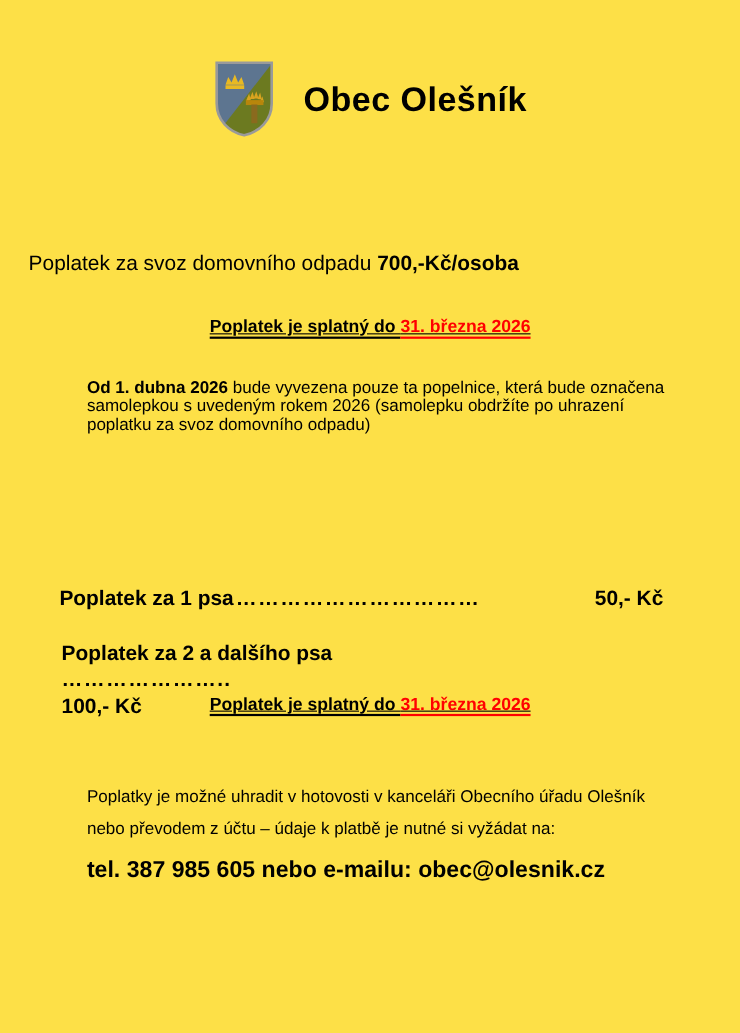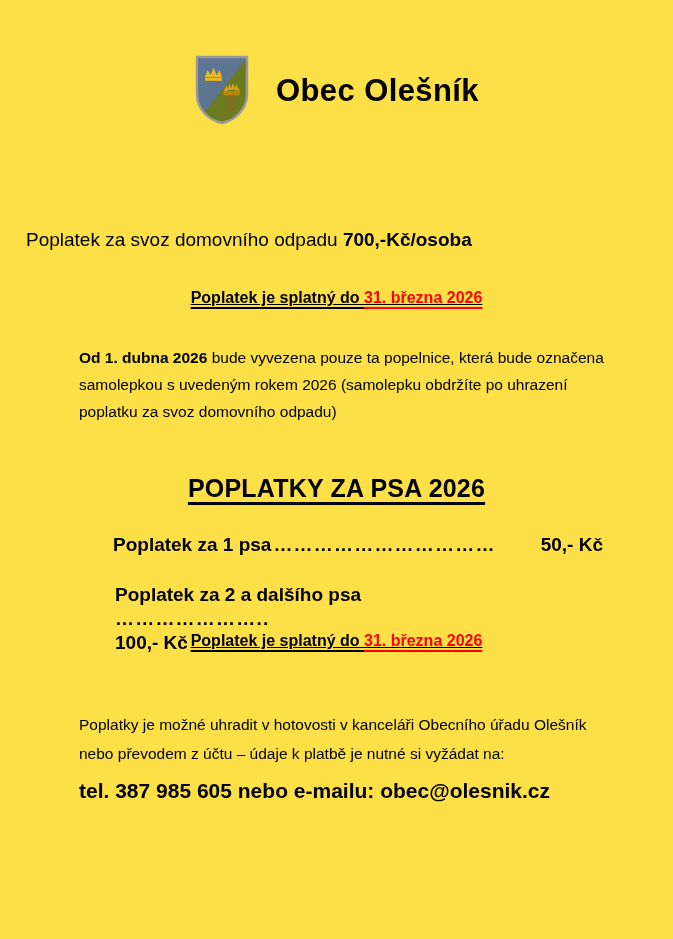--- a/index.html
+++ b/index.html
@@ -98,27 +98,27 @@
     color: #ff0000;
     text-decoration: underline;
     text-underline-offset: 4px;
     text-decoration-thickness: 2px;
   }
 
   .para {
     padding-left: 79px;
     padding-right: 58px;
     font-size: 15.5px;
-    line-height: 27px;
+    line-height: 17px;
     text-align: left;
   }
   .para b { font-weight: bold; }
 
   .fee-row {
-    padding-left: 113px;
+    padding-left: 54px;
     padding-right: 70px;
     font-size: 19px;
     font-weight: bold;
     line-height: 1.25;
     display: flex;
     align-items: baseline;
     white-space: nowrap;
   }
   .fee-label { flex: 0 0 auto; }
   .fee-dots  {
@@ -195,23 +195,20 @@
   </div>
 
   <div class="block due" style="top:288px;">
     <span class="black-u">Poplatek je splatný do </span><span class="red-u">31. března 2026</span>
   </div>
 
   <div class="block para" style="top:344px;">
     <b>Od 1. dubna 2026</b><span> bude vyvezena pouze ta popelnice, která bude označena samolepkou s uvedeným rokem 2026 (samolepku obdržíte po uhrazení poplatku za svoz domovního odpadu)</span>
   </div>
 
-  <div class="block h-section" style="top:474px;">
-    <span class="u">POPLATKY ZA PSA 2026</span>
-  </div>
 
   <div class="block fee-row" style="top:533px;">
     <span class="fee-label">Poplatek za 1 psa</span>
     <span class="fee-dots">……………………………</span>
     <span class="fee-amount">50,- Kč</span>
   </div>
 
   <div class="block fee-row" style="top:583px;flex-direction:column;">
     <span class="fee-label">Poplatek za 2 a dalšího psa</span>
     <span class="fee-dots">…………………..</span>

